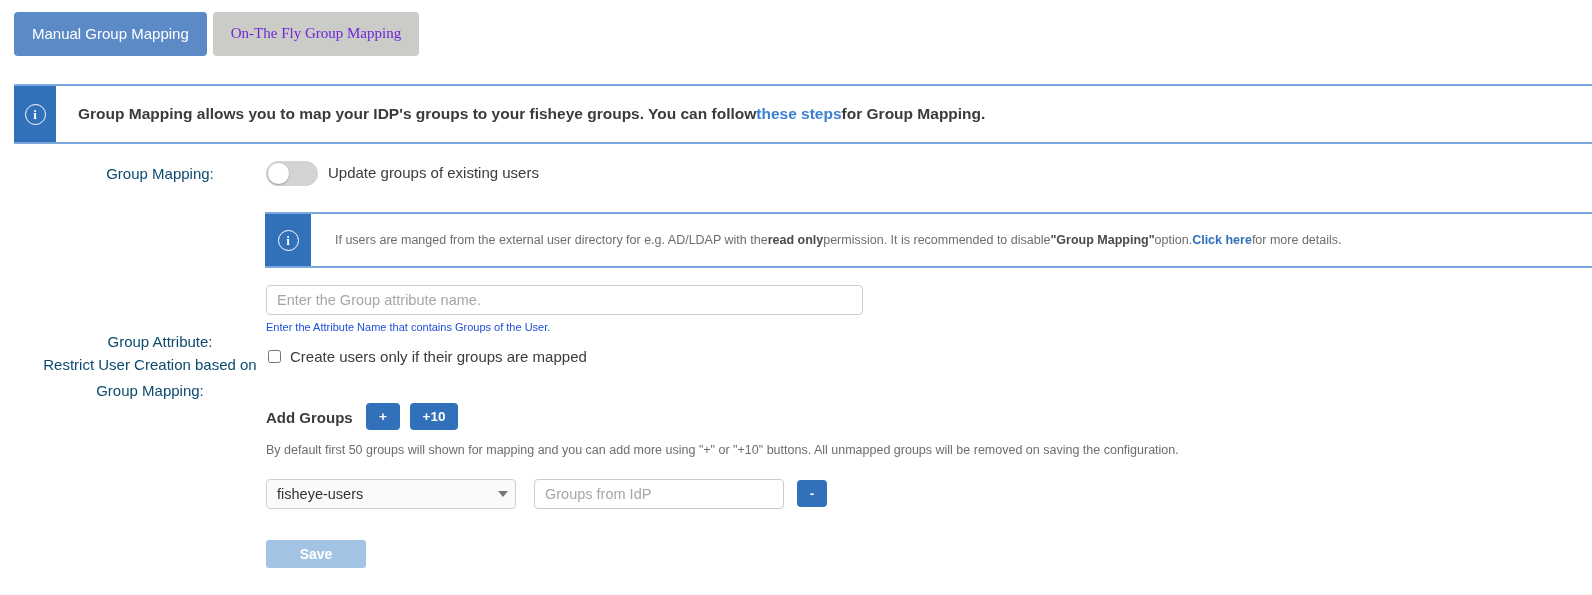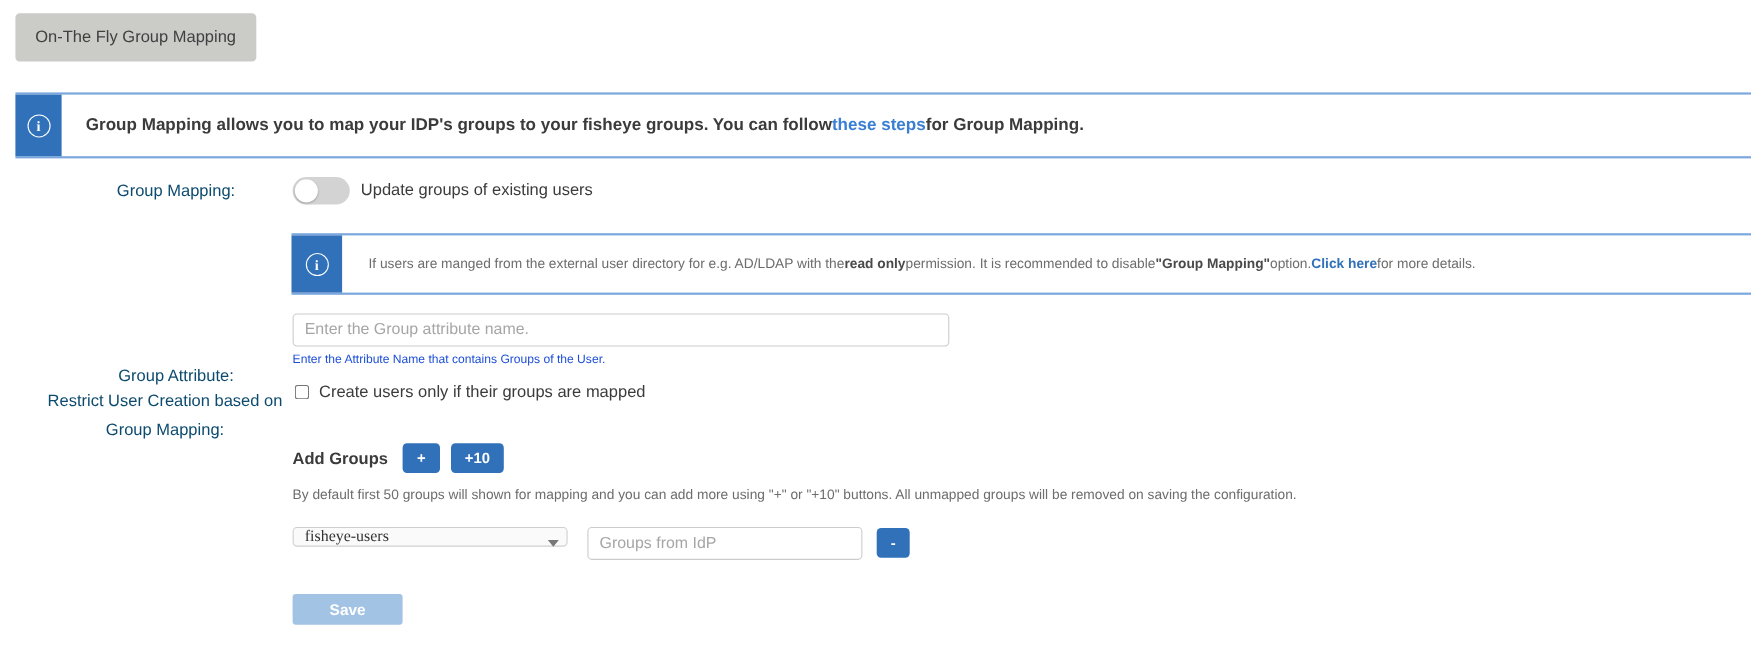--- a/index.html
+++ b/index.html
@@ -33,21 +33,22 @@
     white-space: nowrap;
     border: none;
     font-family: "Liberation Sans", sans-serif;
   }
   .tab.active {
     background: #5b8ac6;
     color: #ffffff;
   }
   .tab.inactive {
     background: #cbcbc8;
-    color: #404040;
+    color: #6d28d9;
+    font-family: Liberation Serif, serif;
   }
 
   
   .alert {
     position: absolute;
     box-sizing: border-box;
     background: #ffffff;
     border-top: 2px solid #7ba7dc;
     border-bottom: 2px solid #7ba7dc;
     border-right: 2px solid #7ba7dc;
@@ -243,27 +244,27 @@
     color: #6d6d6d;
     text-align: right;
   }
 
   
   #select-fisheye-group {
     position: absolute;
     left: 266px;
     top: 479px;
     width: 250px;
-    height: 18px;
+    height: 30px;
     box-sizing: border-box;
     border: 1px solid #cfcfcf;
     border-radius: 4px;
     background: #fafafa;
     font-size: 14.5px;
-    font-family: Liberation Serif, serif;
+    font-family: Liberation Sans, sans-serif;
     color: #333333;
     padding: 0 10px;
     -webkit-appearance: none;
     appearance: none;
     cursor: pointer;
   }
   #select-arrow-icon {
     position: absolute;
     left: 498px;
     top: 491px;
@@ -294,20 +295,21 @@
     font-size: 14px;
     font-weight: bold;
     font-family: "Liberation Sans", sans-serif;
     cursor: default;
   }
 </style>
 </head>
 <body>
 
 <div class="tabbar">
+  <button class="tab active">Manual Group Mapping</button>
   <button class="tab inactive">On-The Fly Group Mapping</button>
 </div>
 
 <div class="alert" id="alert-top">
   <div class="alert-icon-box">
     <span class="info-glyph">i</span>
   </div>
   <div class="alert-body">
     <span>Group Mapping allows you to map your IDP's groups to your fisheye groups. You can follow </span>
       <span class="link">these steps</span>

